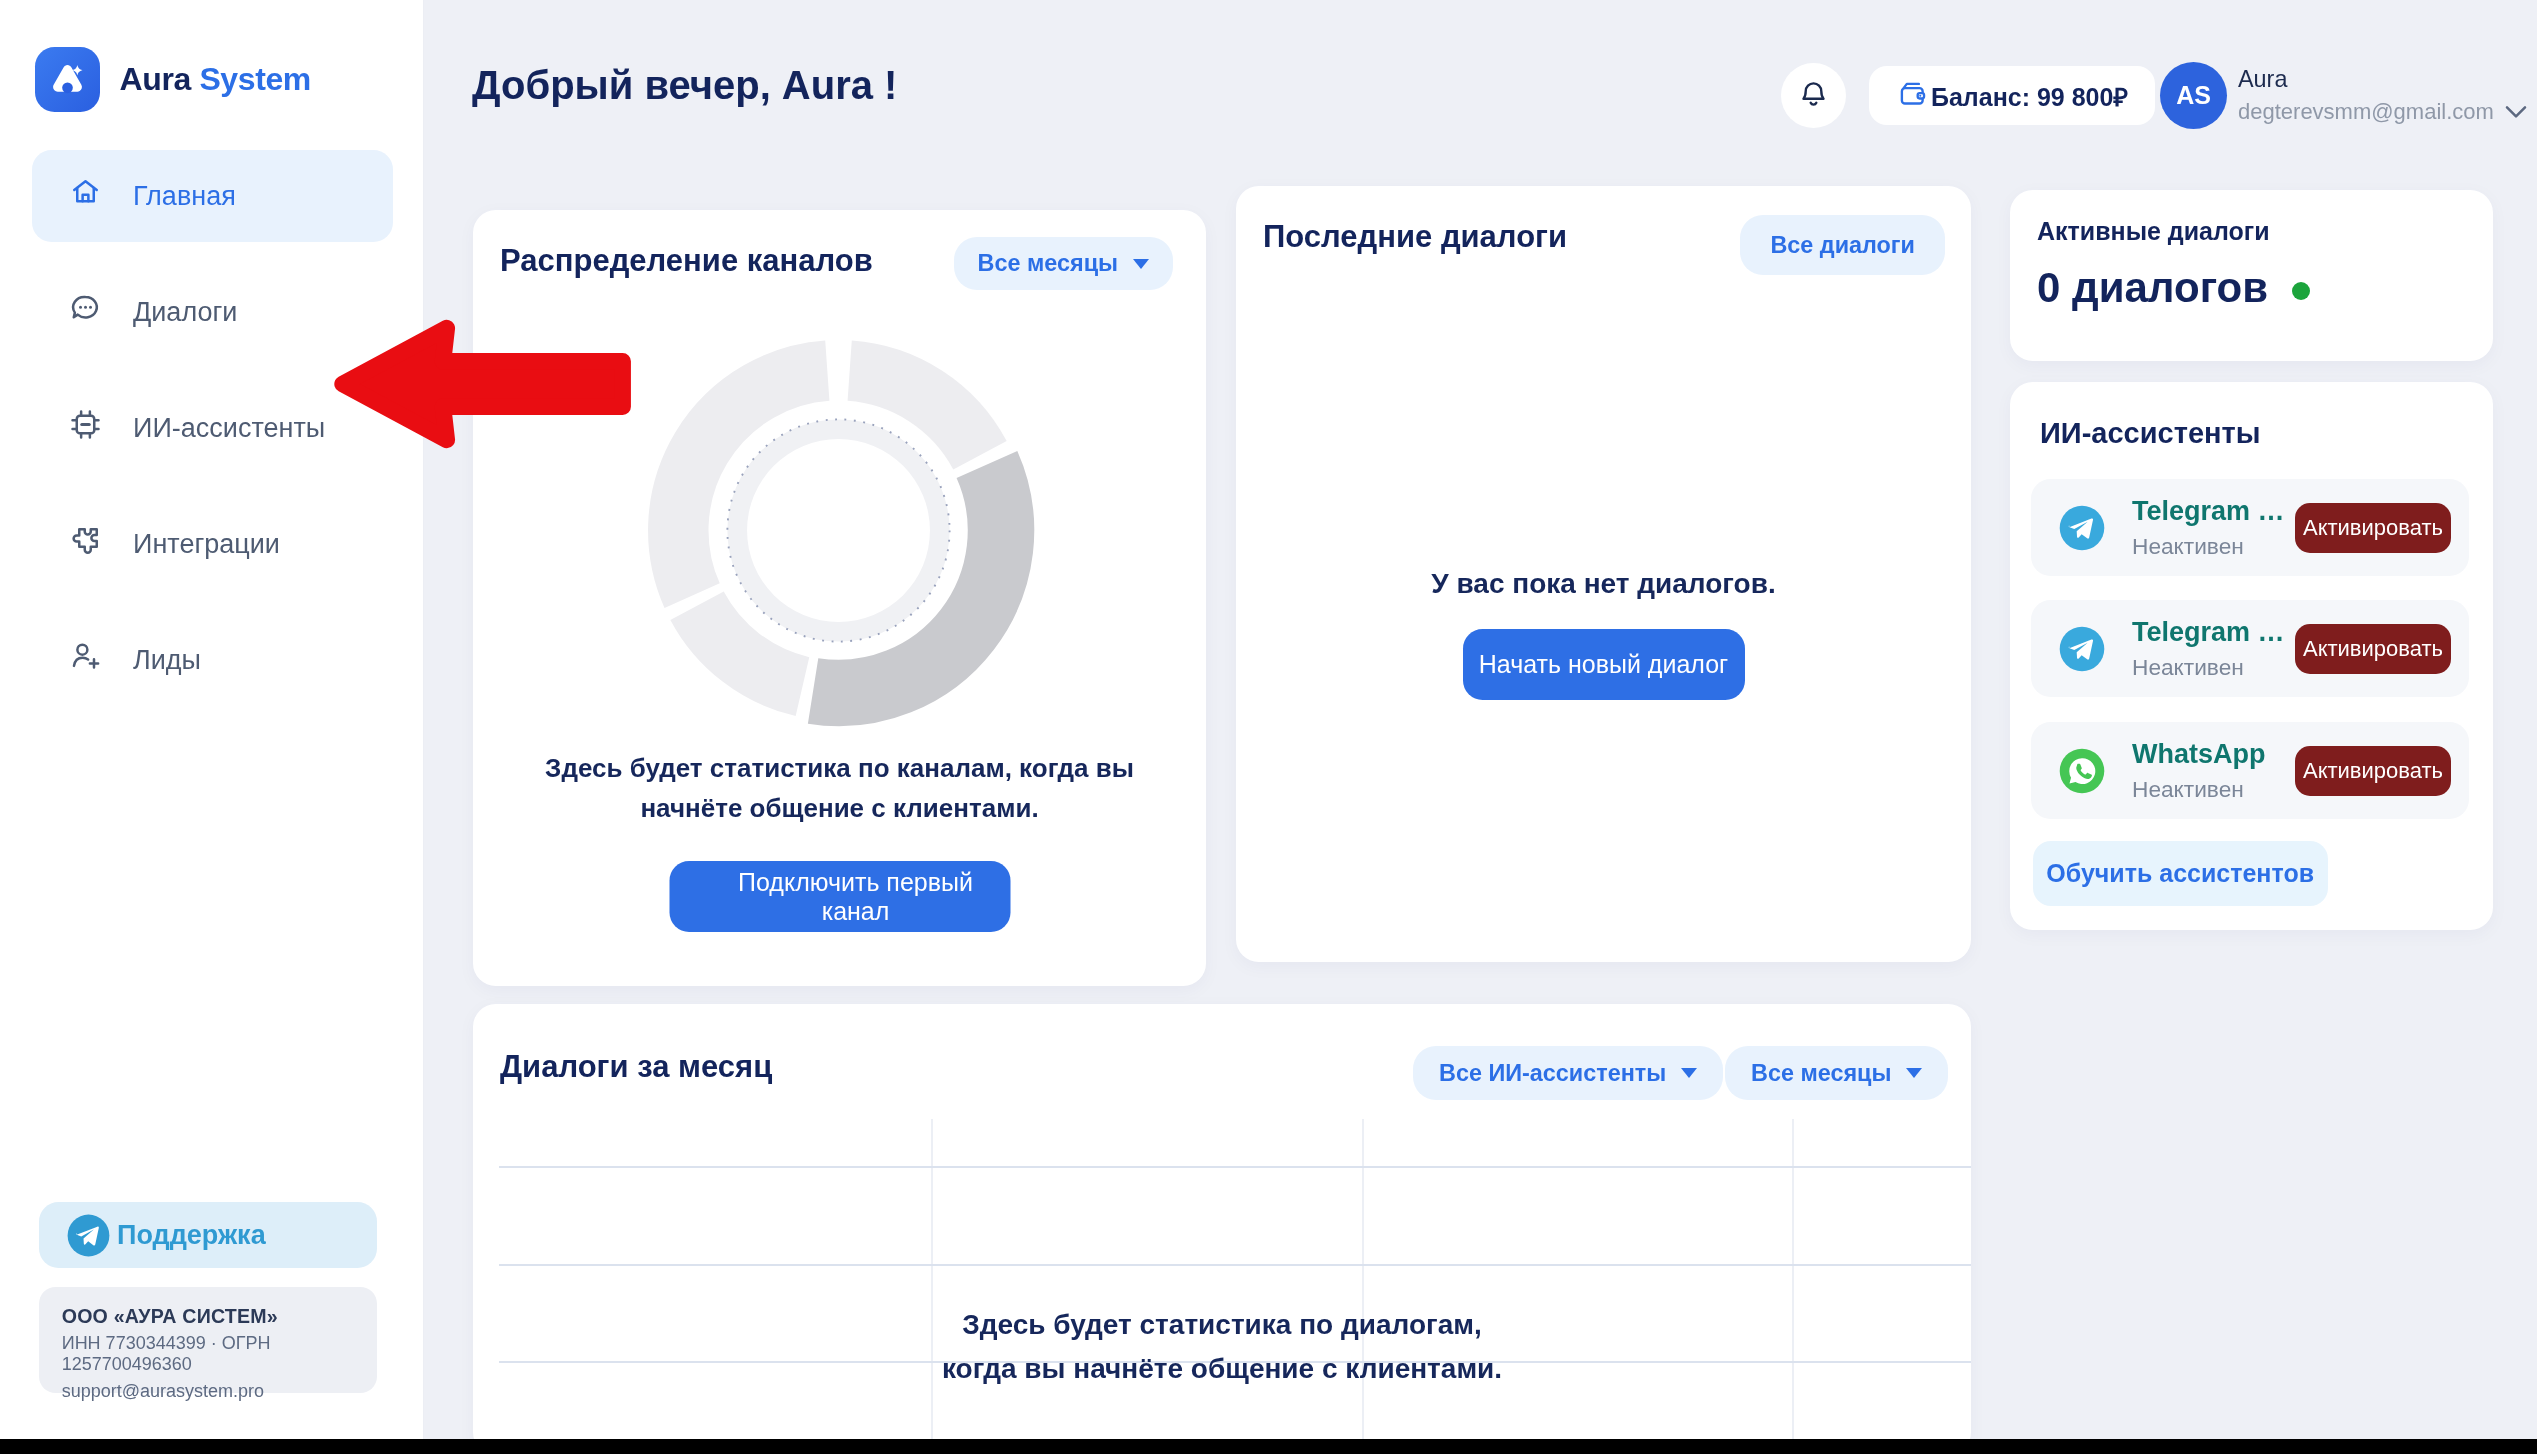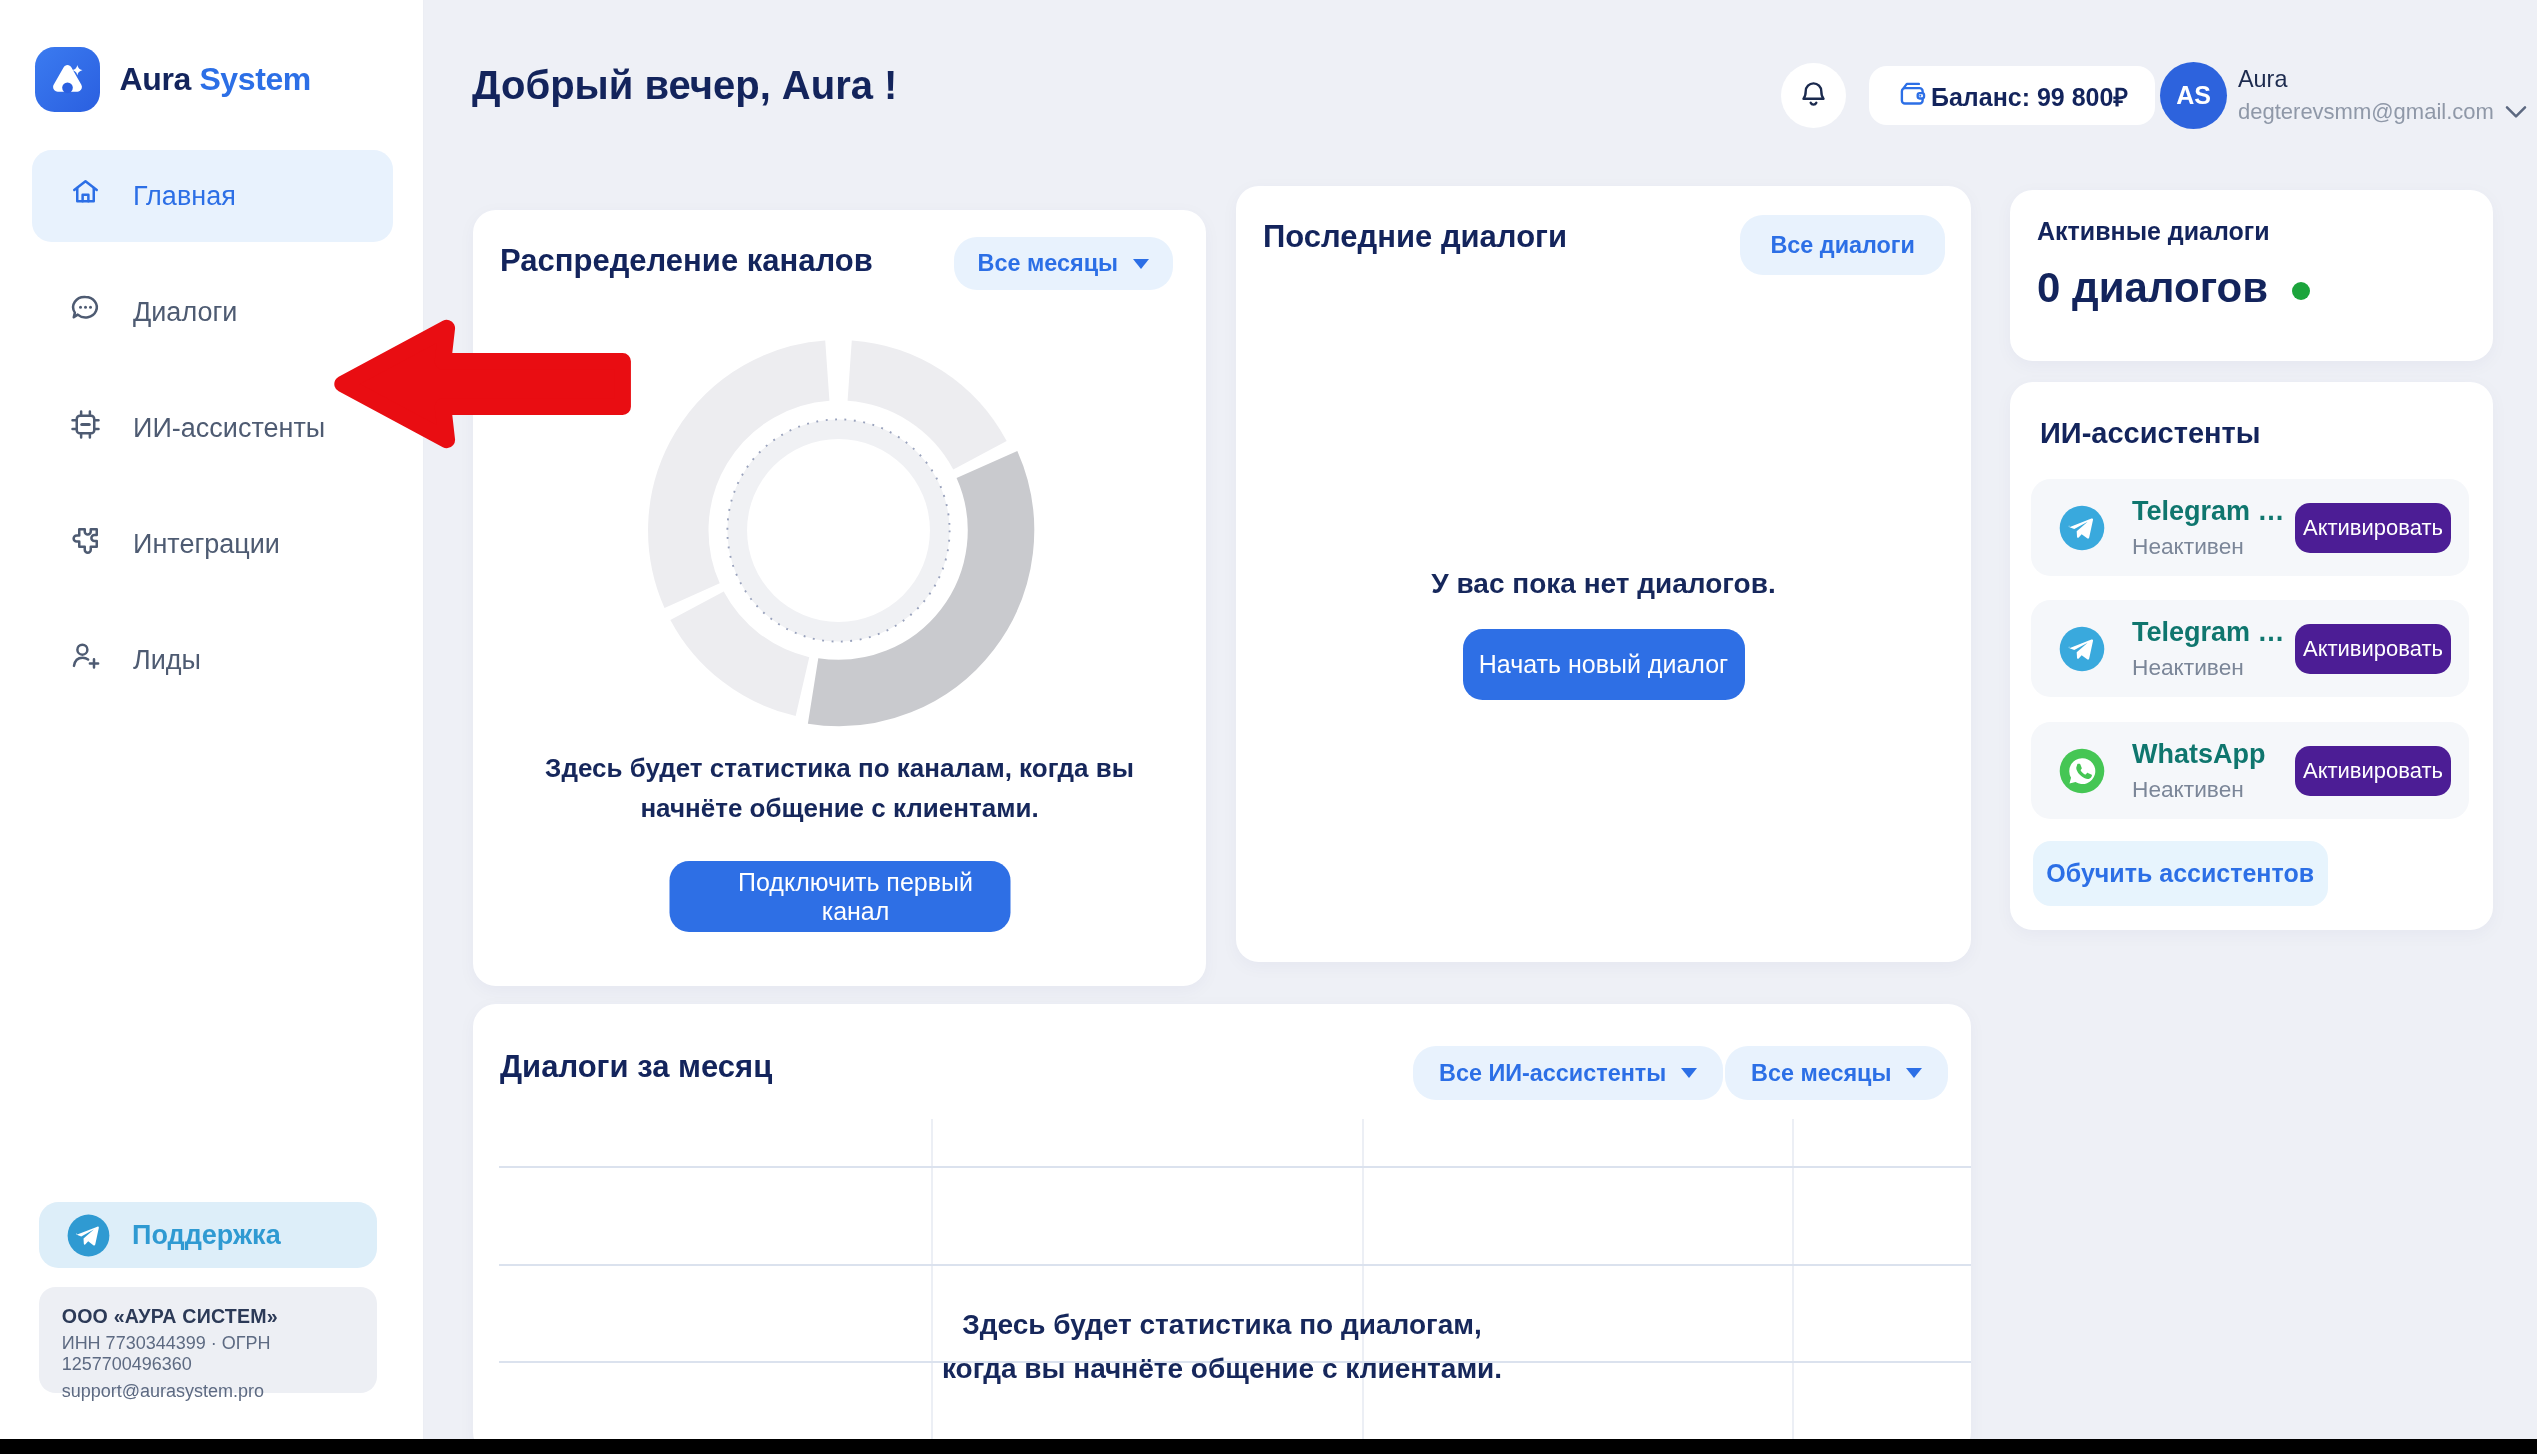--- a/index.html
+++ b/index.html
@@ -19,21 +19,21 @@
   .logo-text .p2 { color:#2c6fe6; }
 
   .nav { position:absolute; left:32px; top:150px; width:361px; }
   .nav-item { display:flex; align-items:center; gap:30px; height:92px; padding-left:36px;
               border-radius:19.6px; margin-bottom:24px; color:#4e5b72; font-size:27px; cursor:pointer; }
   .nav-item.active { background:#e8f2fd; color:#2c6fe6; }
   .nav-item svg { flex:0 0 auto; }
 
   .support-btn { position:absolute; left:39px; top:1202px; width:338px; height:66px;
                  background:#ddeef9; border-radius:19.6px; display:flex; align-items:center;
-                 gap:21px; padding-left:27px; cursor:pointer; }
+                 gap:6px; padding-left:27px; cursor:pointer; }
   .support-btn .tg-circle { width:45px; height:45px; }
   .support-label { color:#2f9ad2; font-size:27px; font-weight:600; }
 
   .company-card { position:absolute; left:39px; top:1287px; width:338px; height:106px;
                   background:#edeff4; border-radius:16.6px; padding:18px 22.7px; }
   .company-name { font-size:19.6px; font-weight:700; color:#2c3a57; letter-spacing:0.2px; }
   .company-line { font-size:18px; color:#5d6a82; margin-top:5.3px; }
 
   
   .greeting { position:absolute; left:472px; top:63px; font-size:40px; font-weight:700; color:#13245c; }
@@ -84,21 +84,21 @@
   .green-dot { width:18px; height:18px; border-radius:50%; background:#1ca43c; margin-top:6px; }
 
   .card-assistants { left:2010px; top:382px; width:483px; height:548px; }
   .card-assistants .card-title { left:30px; top:35px; font-size:29px; }
   .assist-row { position:absolute; left:21px; width:438px; height:97px; background:#f5f7fa;
                 border-radius:19.6px; display:flex; align-items:center; padding:0 18px 0 27px; }
   .assist-row .chan-icon { width:48px; height:48px; flex:0 0 auto; }
   .assist-info { margin-left:26px; flex:1 1 auto; min-width:0; }
   .assist-name { font-size:27px; font-weight:700; color:#0f766e; white-space:nowrap; }
   .assist-status { font-size:22.7px; color:#7b8698; margin-top:6px; }
-  .btn-activate { background:#4c1d95; color:#fff; border:none; border-radius:15px;
+  .btn-activate { background:#7f1d1d; color:#fff; border:none; border-radius:15px;
                   width:156px; height:50px; font-size:22px; font-family:inherit; cursor:pointer; flex:0 0 auto; }
   .btn-train { position:absolute; left:22.7px; top:459px; width:295px; height:65px;
                background:#e7f4fd; color:#2c6fe6; border:none; border-radius:18px;
                font-size:25px; font-weight:700; font-family:inherit; cursor:pointer; }
 
   .card-monthly { left:473px; top:1004px; width:1498px; height:451px; overflow:hidden; }
   .card-monthly .card-title { top:45px; }
   .pill-assist { left:940px; top:42px; height:54px; padding:0 26px; font-size:23.4px; }
   .pill-months { left:1252px; top:42px; height:54px; padding:0 26px; font-size:23.4px; }
   .plot { position:absolute; left:0; top:115px; right:0; bottom:0; }

